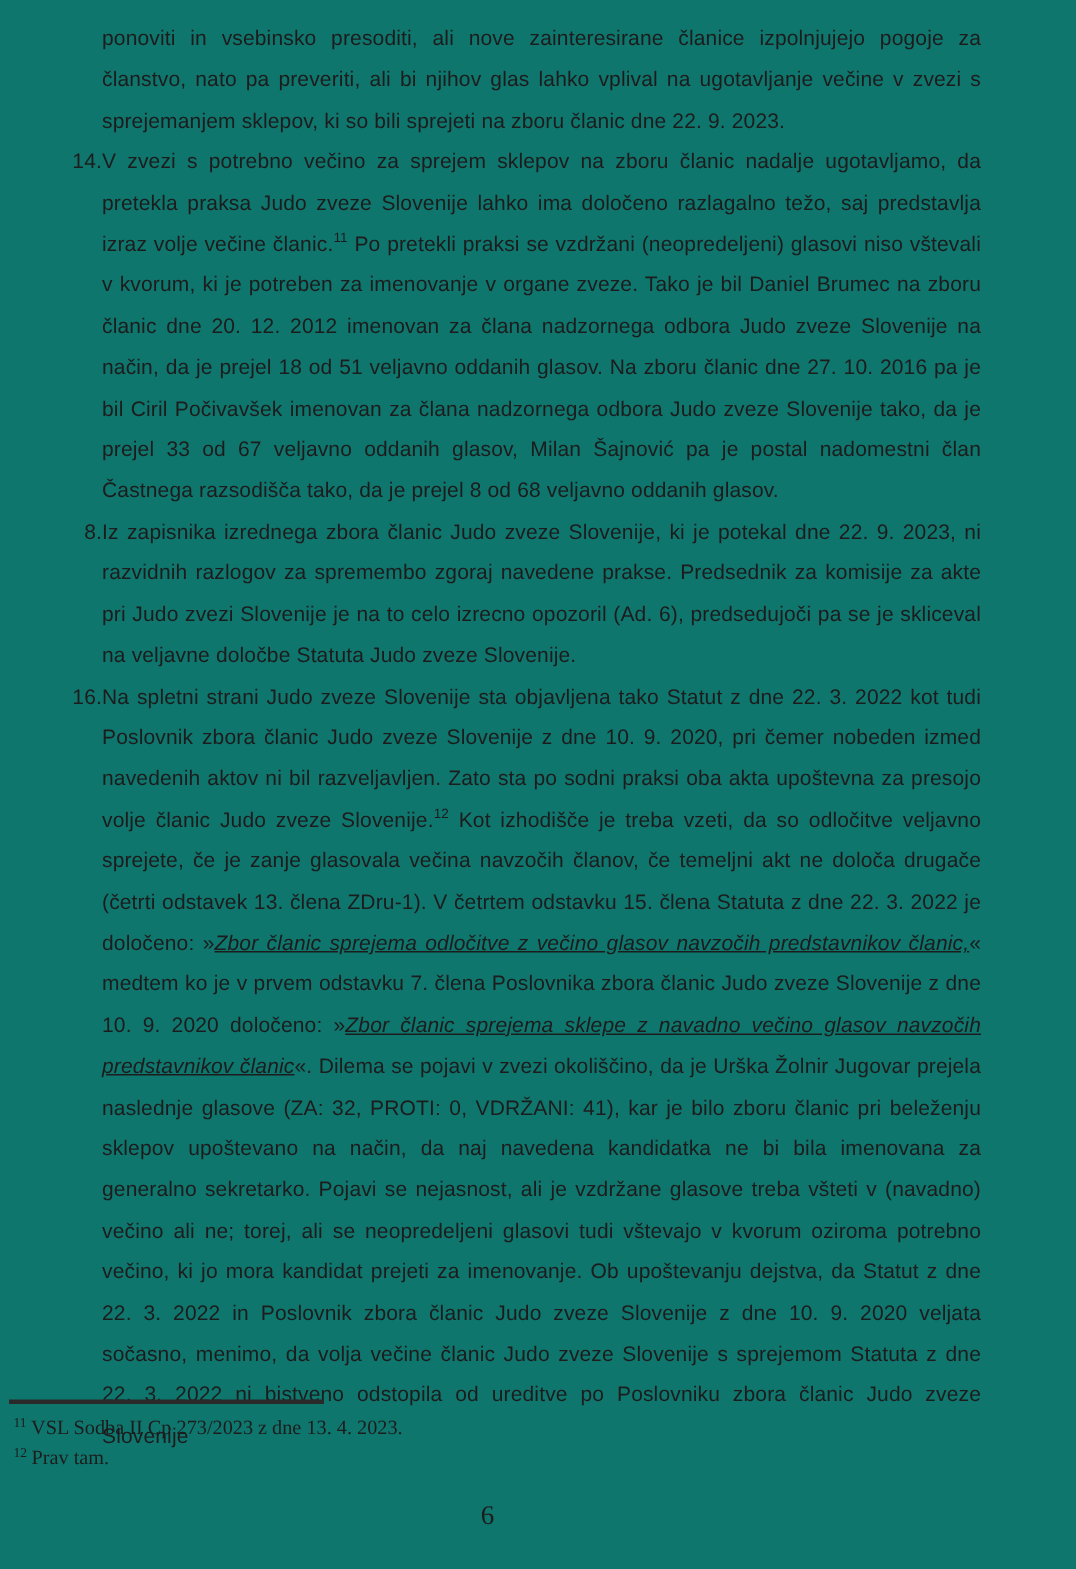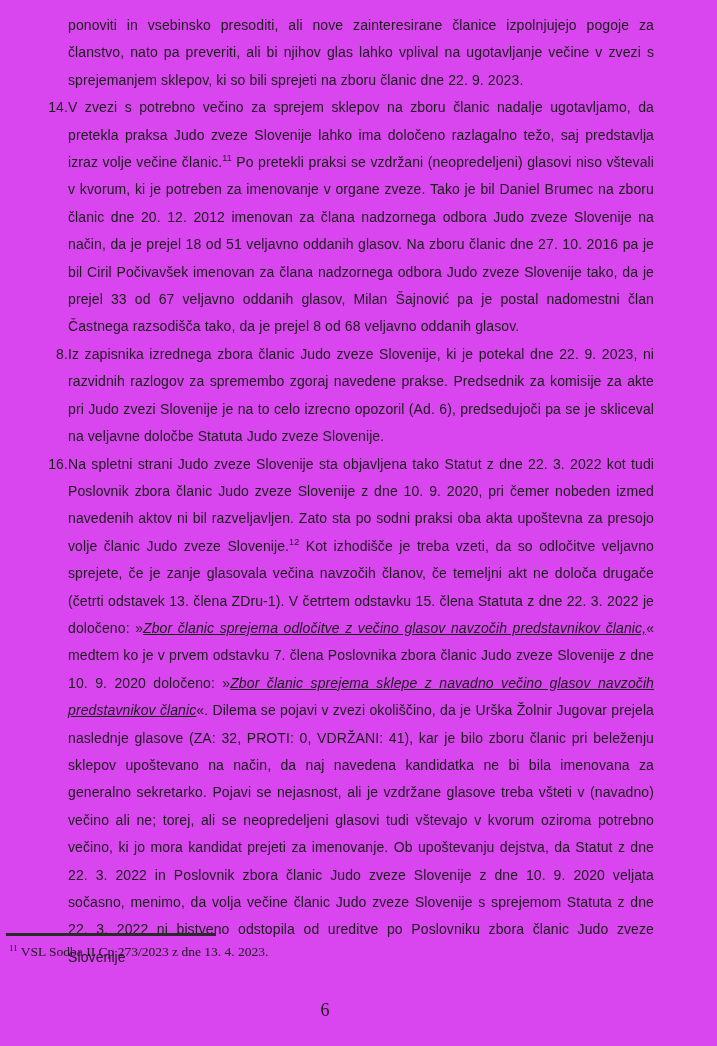--- a/index.html
+++ b/index.html
@@ -4,21 +4,21 @@
 <style>
   html, body {
     margin: 0;
     padding: 0;
     background: #ffffff;
   }
   .page {
     position: relative;
     width: 717px;
     height: 1046px;
-    background: #d946ef;
+    background: #0f766e;
     overflow: hidden;
     font-family: "Liberation Sans", sans-serif;
     color: #1c1c1c;
   }
   .text-block {
     position: absolute;
     left: 42px;
     top: 12px;
     width: 612px;
   }
@@ -90,15 +90,16 @@
 <div class="page">
   <div class="text-block">
       <p class="para"><span>ponoviti in vsebinsko presoditi, ali nove zainteresirane članice izpolnjujejo pogoje za članstvo, nato pa preveriti, ali bi njihov glas lahko vplival na ugotavljanje večine v zvezi s sprejemanjem sklepov, ki so bili sprejeti na zboru članic dne 22. 9. 2023.</span></p>
       <p class="para"><span class="marker">14.</span><span>V zvezi s potrebno večino za sprejem sklepov na zboru članic nadalje ugotavljamo, da pretekla praksa Judo zveze Slovenije lahko ima določeno razlagalno težo, saj predstavlja izraz volje večine članic.</span><sup>11</sup><span> Po pretekli praksi se vzdržani (neopredeljeni) glasovi niso vštevali v kvorum, ki je potreben za imenovanje v organe zveze. Tako je bil Daniel Brumec na zboru članic dne 20. 12. 2012 imenovan za člana nadzornega odbora Judo zveze Slovenije na način, da je prejel 18 od 51 veljavno oddanih glasov. Na zboru članic dne 27. 10. 2016 pa je bil Ciril Počivavšek imenovan za člana nadzornega odbora Judo zveze Slovenije tako, da je prejel 33 od 67 veljavno oddanih glasov, Milan Šajnović pa je postal nadomestni član Častnega razsodišča tako, da je prejel 8 od 68 veljavno oddanih glasov.</span></p>
       <p class="para"><span class="marker">8.</span><span>Iz zapisnika izrednega zbora članic Judo zveze Slovenije, ki je potekal dne 22. 9. 2023, ni razvidnih razlogov za spremembo zgoraj navedene prakse. Predsednik za komisije za akte pri Judo zvezi Slovenije je na to celo izrecno opozoril (Ad. 6), predsedujoči pa se je skliceval na veljavne določbe Statuta Judo zveze Slovenije.</span></p>
       <p class="para"><span class="marker">16.</span><span>Na spletni strani Judo zveze Slovenije sta objavljena tako Statut z dne 22. 3. 2022 kot tudi Poslovnik zbora članic Judo zveze Slovenije z dne 10. 9. 2020, pri čemer nobeden izmed navedenih aktov ni bil razveljavljen. Zato sta po sodni praksi oba akta upoštevna za presojo volje članic Judo zveze Slovenije.</span><sup>12</sup><span> Kot izhodišče je treba vzeti, da so odločitve veljavno sprejete, če je zanje glasovala večina navzočih članov, če temeljni akt ne določa drugače (četrti odstavek 13. člena ZDru-1). V četrtem odstavku 15. člena Statuta z dne 22. 3. 2022 je določeno: »</span><em>Zbor članic sprejema odločitve z večino glasov navzočih predstavnikov članic,</em><span>« medtem ko je v prvem odstavku 7. člena Poslovnika zbora članic Judo zveze Slovenije z dne 10. 9. 2020 določeno: »</span><em>Zbor članic sprejema sklepe z navadno večino glasov navzočih predstavnikov članic</em><span>«. Dilema se pojavi v zvezi okoliščino, da je Urška Žolnir Jugovar prejela naslednje glasove (ZA: 32, PROTI: 0, VDRŽANI: 41), kar je bilo zboru članic pri beleženju sklepov upoštevano na način, da naj navedena kandidatka ne bi bila imenovana za generalno sekretarko. Pojavi se nejasnost, ali je vzdržane glasove treba všteti v (navadno) večino ali ne; torej, ali se neopredeljeni glasovi tudi vštevajo v kvorum oziroma potrebno večino, ki jo mora kandidat prejeti za imenovanje. Ob upoštevanju dejstva, da Statut z dne 22. 3. 2022 in Poslovnik zbora članic Judo zveze Slovenije z dne 10. 9. 2020 veljata sočasno, menimo, da volja večine članic Judo zveze Slovenije s sprejemom Statuta z dne 22. 3. 2022 ni bistveno odstopila od ureditve po Poslovniku zbora članic Judo zveze Slovenije</span></p>
     </div>
   <div class="footnote-rule"></div>
   <div class="footnotes">
       <p class="footnote"><sup>11</sup><span>VSL Sodba II Cp 273/2023 z dne 13. 4. 2023.</span></p>
+      <p class="footnote"><sup>12</sup><span>Prav tam.</span></p>
     </div>
   <div class="page-number">6</div>
 </div>
 
 </body></html>

